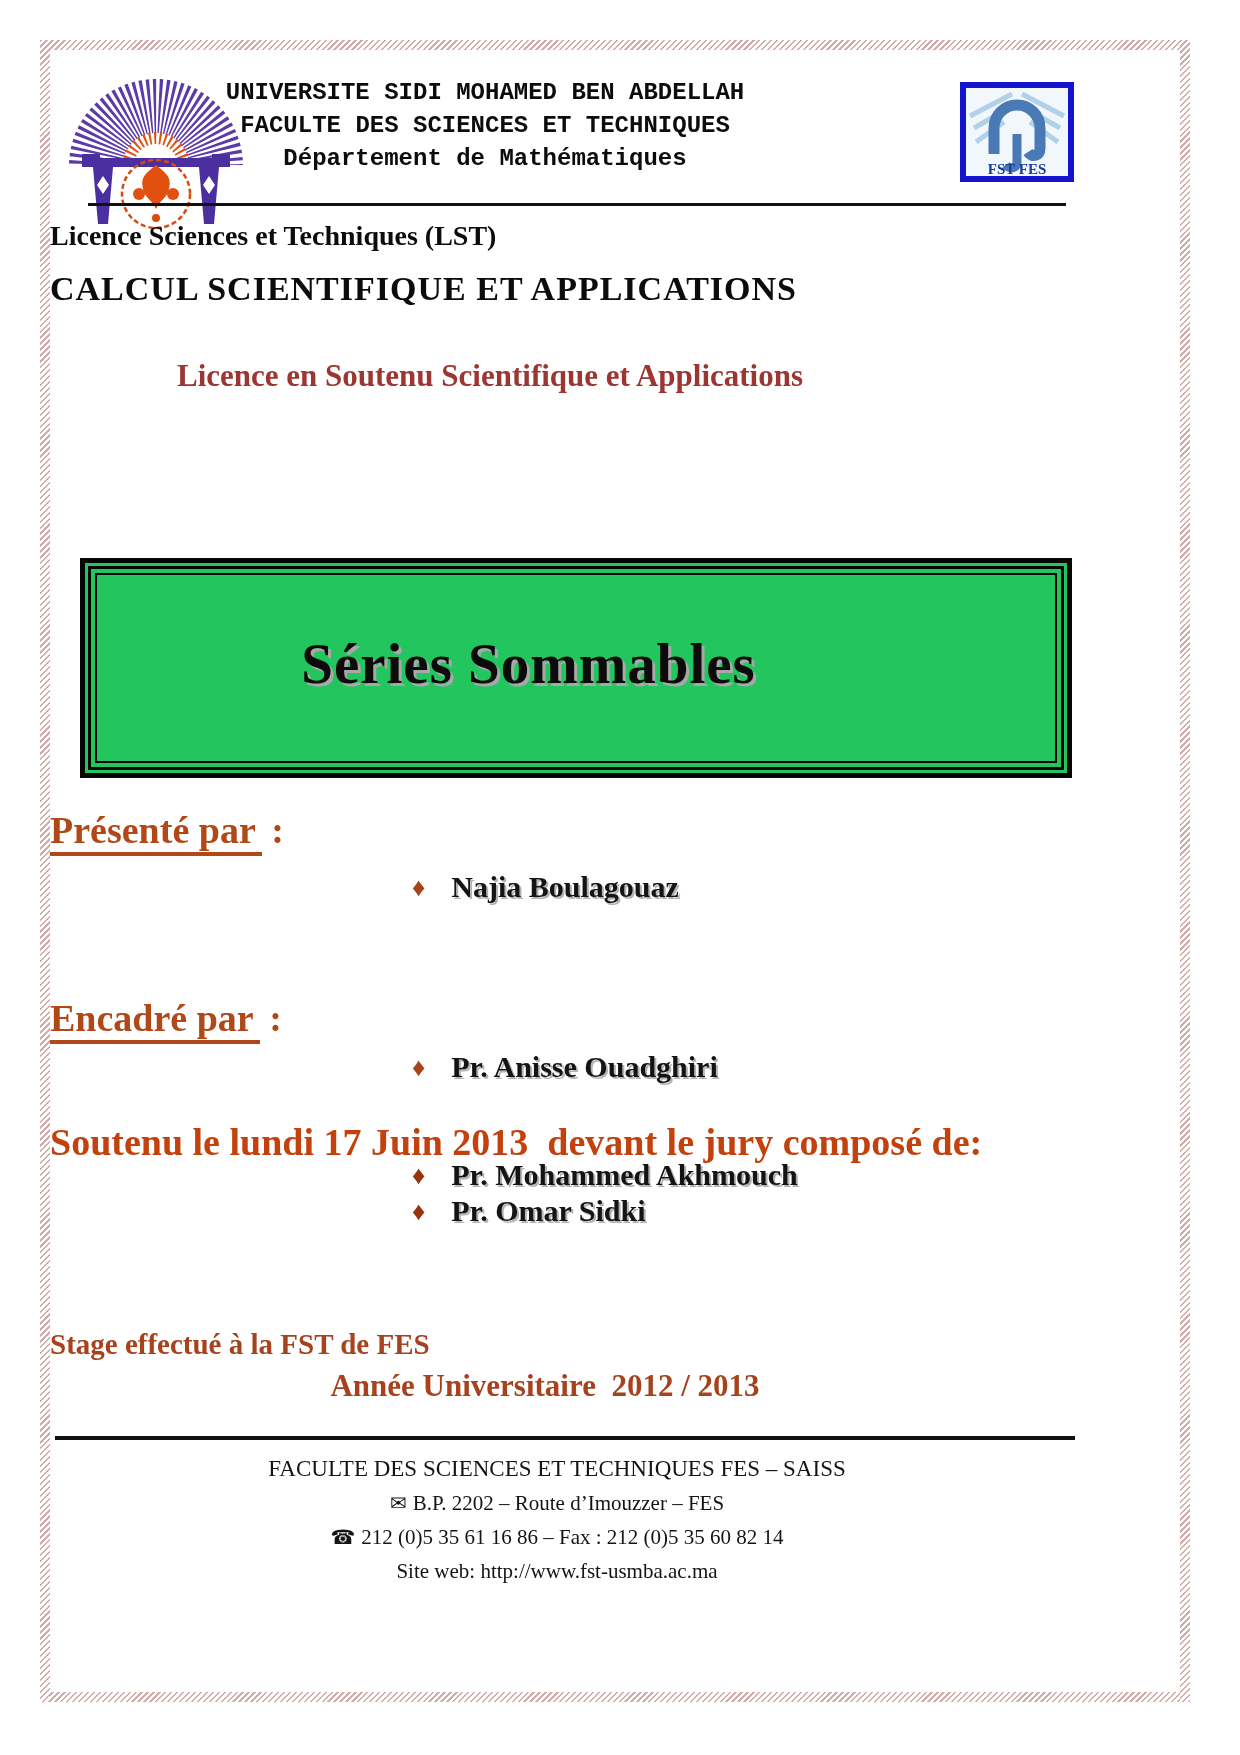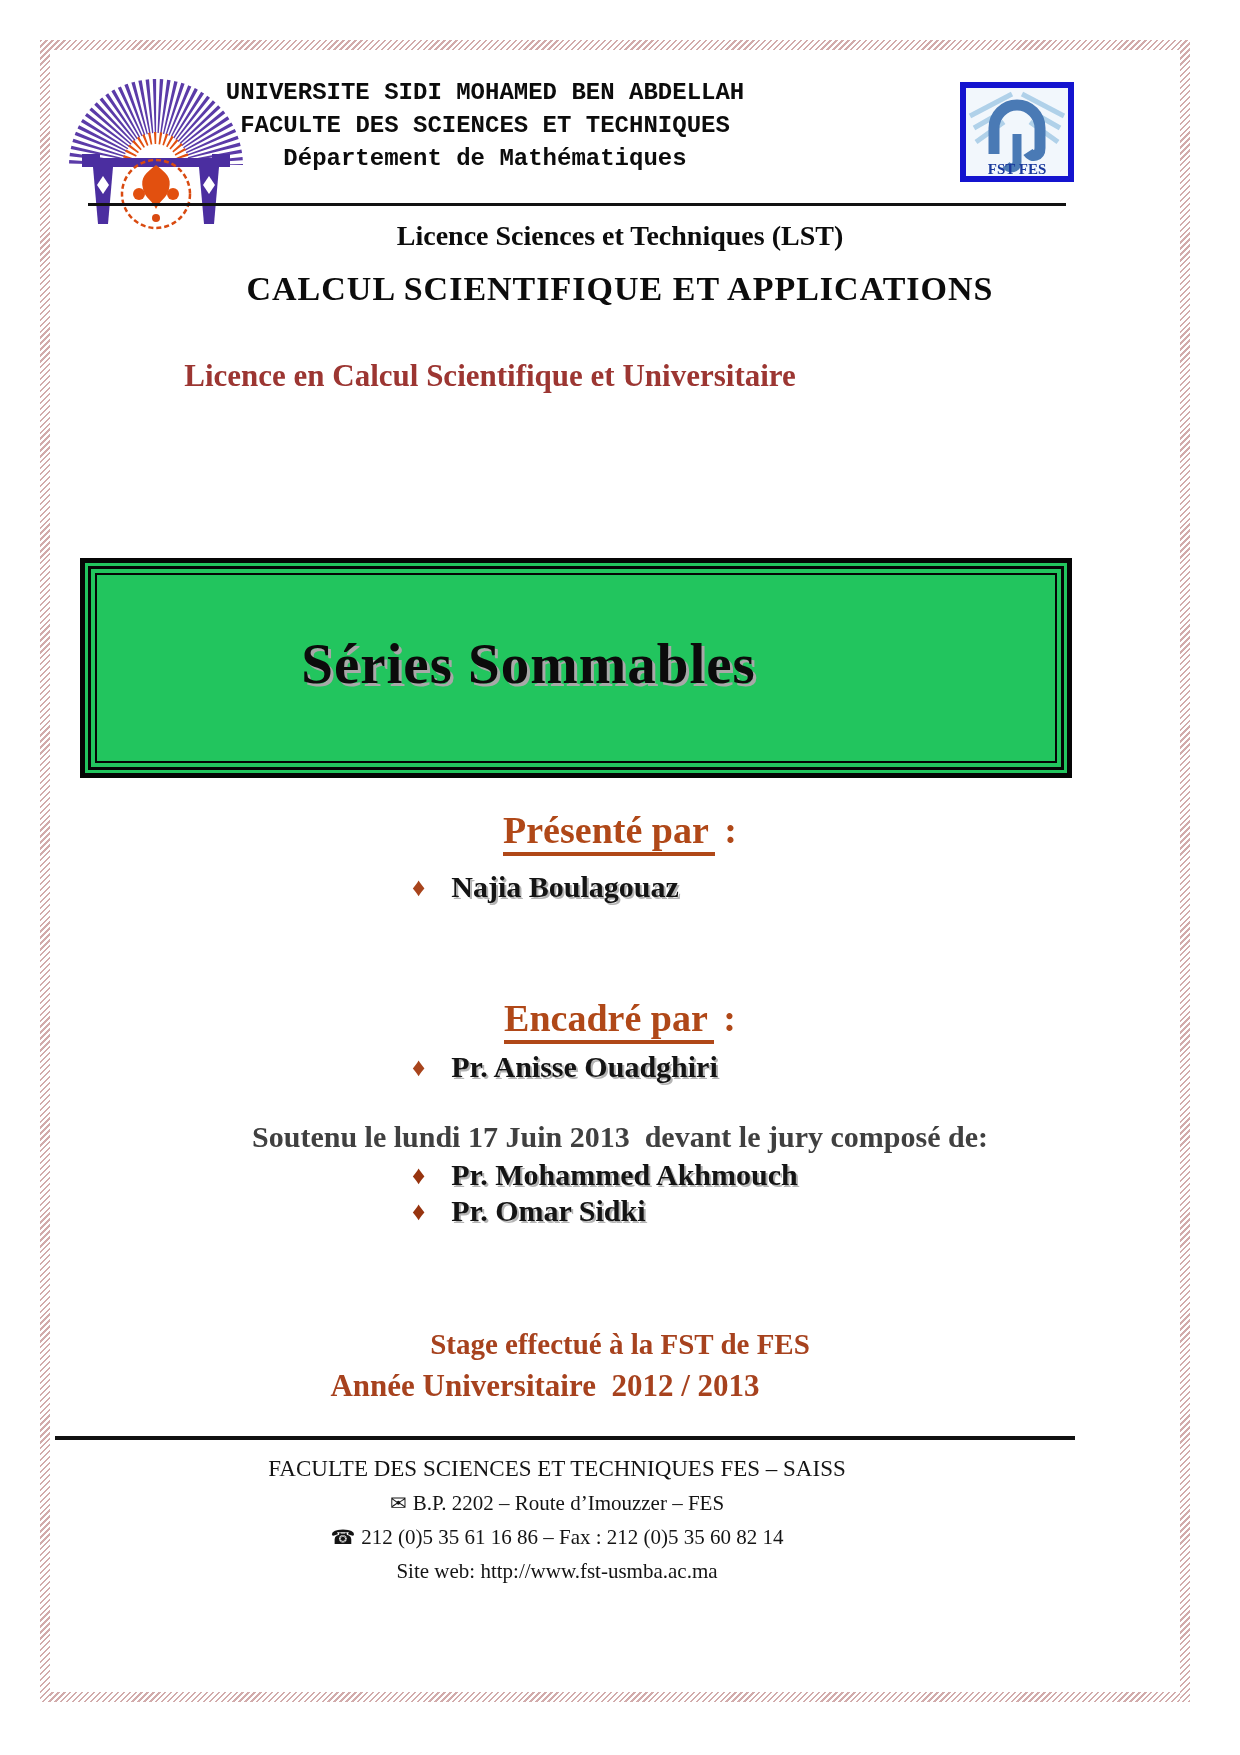--- a/index.html
+++ b/index.html
@@ -23,21 +23,21 @@
   .header-text{
     left:215px;top:76px;width:540px;text-align:center;
     font-family:"Liberation Mono", monospace;font-weight:bold;
     font-size:24px;line-height:33px;color:#0c0c0c;white-space:nowrap;
   }
   .fst-logo{left:960px;top:82px;width:114px;height:100px;}
 
   .rule1{left:88px;top:203px;width:978px;height:3px;background:#111;}
   .rule2{left:55px;top:1436px;width:1020px;height:4px;background:#111;}
 
-  .center-line{left:50px;width:1140px;text-align:center;font-weight:bold;}
+  .center-line{left:50px;width:1140px;text-align:left;font-weight:bold;}
   .program{top:220px;font-size:28px;color:#0c0c0c;}
   .degree{top:270px;font-size:34px;letter-spacing:1px;color:#0c0c0c;}
   .memoire{left:50px;top:356px;width:880px;text-align:center;font-weight:bold;
            font-size:31px;line-height:40px;color:#9C3632;}
 
   .series-box{left:80px;top:558px;width:992px;height:220px;border:5px solid #050505;
               padding:3px;box-sizing:border-box;background:#22c55e;}
   .series-mid{height:100%;border:3px solid #050505;padding:4px;box-sizing:border-box;}
   .series-inner{height:100%;border:2px solid #050505;box-sizing:border-box;
                 display:flex;align-items:center;justify-content:center;}
@@ -54,21 +54,21 @@
   .bullet-line{display:flex;align-items:baseline;gap:26px;font-weight:bold;
                font-size:30px;color:#141414;white-space:pre;}
   .bullet-line .name{text-shadow:2px 2px 0 #b4b4b4;}
   .diamond{color:#A8441C;font-size:26px;transform:translateY(-1px);}
   .l-najia{left:412px;top:870px;}
   .l-anisse{left:412px;top:1050px;}
   .l-jury1{left:412px;top:1158px;}
   .l-jury2{left:412px;top:1194px;}
   .l-jury1 .diamond,.l-jury2 .diamond{color:#97340F;}
 
-  .jury-intro{top:1120px;font-size:30px;color:#404040;white-space:pre;}
+  .jury-intro{top:1120px;font-size:38px;color:#c2410c;white-space:pre;}
   .stage{top:1328px;font-size:29px;color:#A7421E;}
   .annee{left:50px;top:1368px;width:990px;text-align:center;font-weight:bold;
          font-size:31px;color:#A7421E;white-space:pre;}
 
   .footer{left:50px;top:1452px;width:1014px;text-align:center;color:#141414;
           font-size:21px;line-height:34px;}
   .footer .f1{font-size:23px;}
   .footer .icon{font-size:20px;margin-right:6px;}
 </style>
 </head>
@@ -123,21 +123,21 @@
   <path d="M57 52 V80 C57 86 50 88 46 83" fill="none" stroke="#4A7AB5" stroke-width="9"></path>
   <text x="57" y="92" text-anchor="middle" font-size="15" font-weight="bold" fill="#1A3A9C" font-family="Liberation Serif, serif">FST FES</text>
 </svg>
 
 <div class="abs rule1"></div>
 
 <div class="abs center-line program">Licence Sciences et Techniques (LST)</div>
 <div class="abs center-line degree">CALCUL SCIENTIFIQUE ET APPLICATIONS</div>
 
 <div class="abs memoire">
-  <div>Licence en Calcul Scientifique et Universitaire</div>
+  <div>Licence en Soutenu Scientifique et Applications</div>
 </div>
 
 <div class="abs series-box">
   <div class="series-mid">
     <div class="series-inner">
       <span class="series-title">Séries Sommables</span>
     </div>
   </div>
 </div>
 

